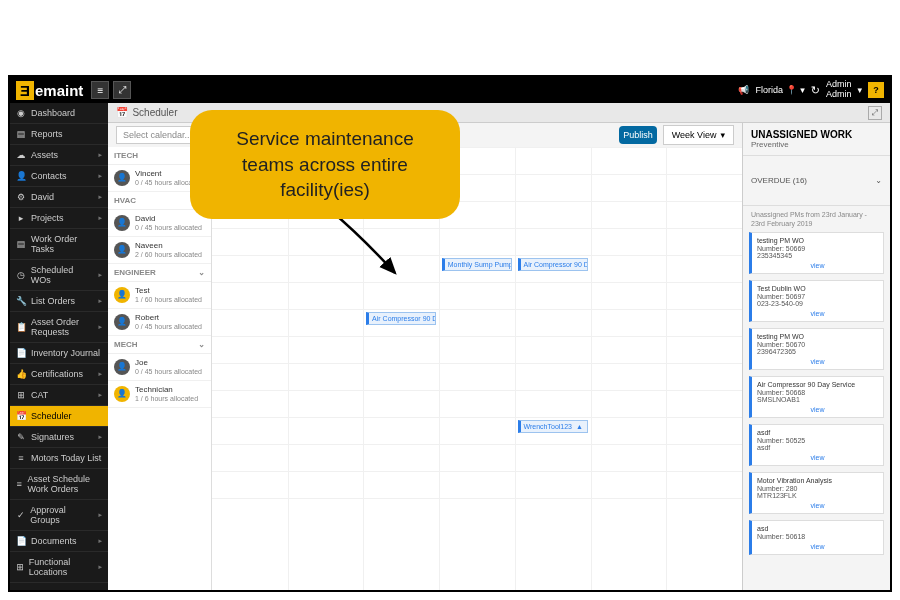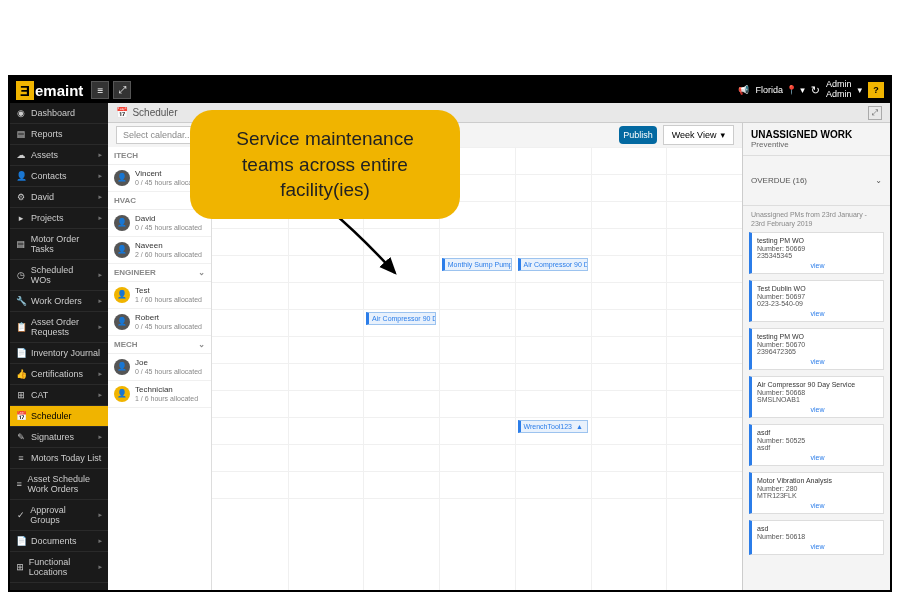--- a/index.html
+++ b/index.html
@@ -122,30 +122,30 @@
           <span>David</span>
           <span class="chev">▸</span>
         </div>
         <div class="nav-item">
           <span class="ico">▸</span>
           <span>Projects</span>
           <span class="chev">▸</span>
         </div>
         <div class="nav-item">
           <span class="ico">▤</span>
-          <span>Motor Order Tasks</span>
+          <span>Work Order Tasks</span>
         </div>
         <div class="nav-item">
           <span class="ico">◷</span>
           <span>Scheduled WOs</span>
           <span class="chev">▸</span>
         </div>
         <div class="nav-item">
           <span class="ico">🔧</span>
-          <span>Work Orders</span>
+          <span>List Orders</span>
           <span class="chev">▸</span>
         </div>
         <div class="nav-item">
           <span class="ico">📋</span>
           <span>Asset Order Requests</span>
           <span class="chev">▸</span>
         </div>
         <div class="nav-item">
           <span class="ico">📄</span>
           <span>Inventory Journal</span>

